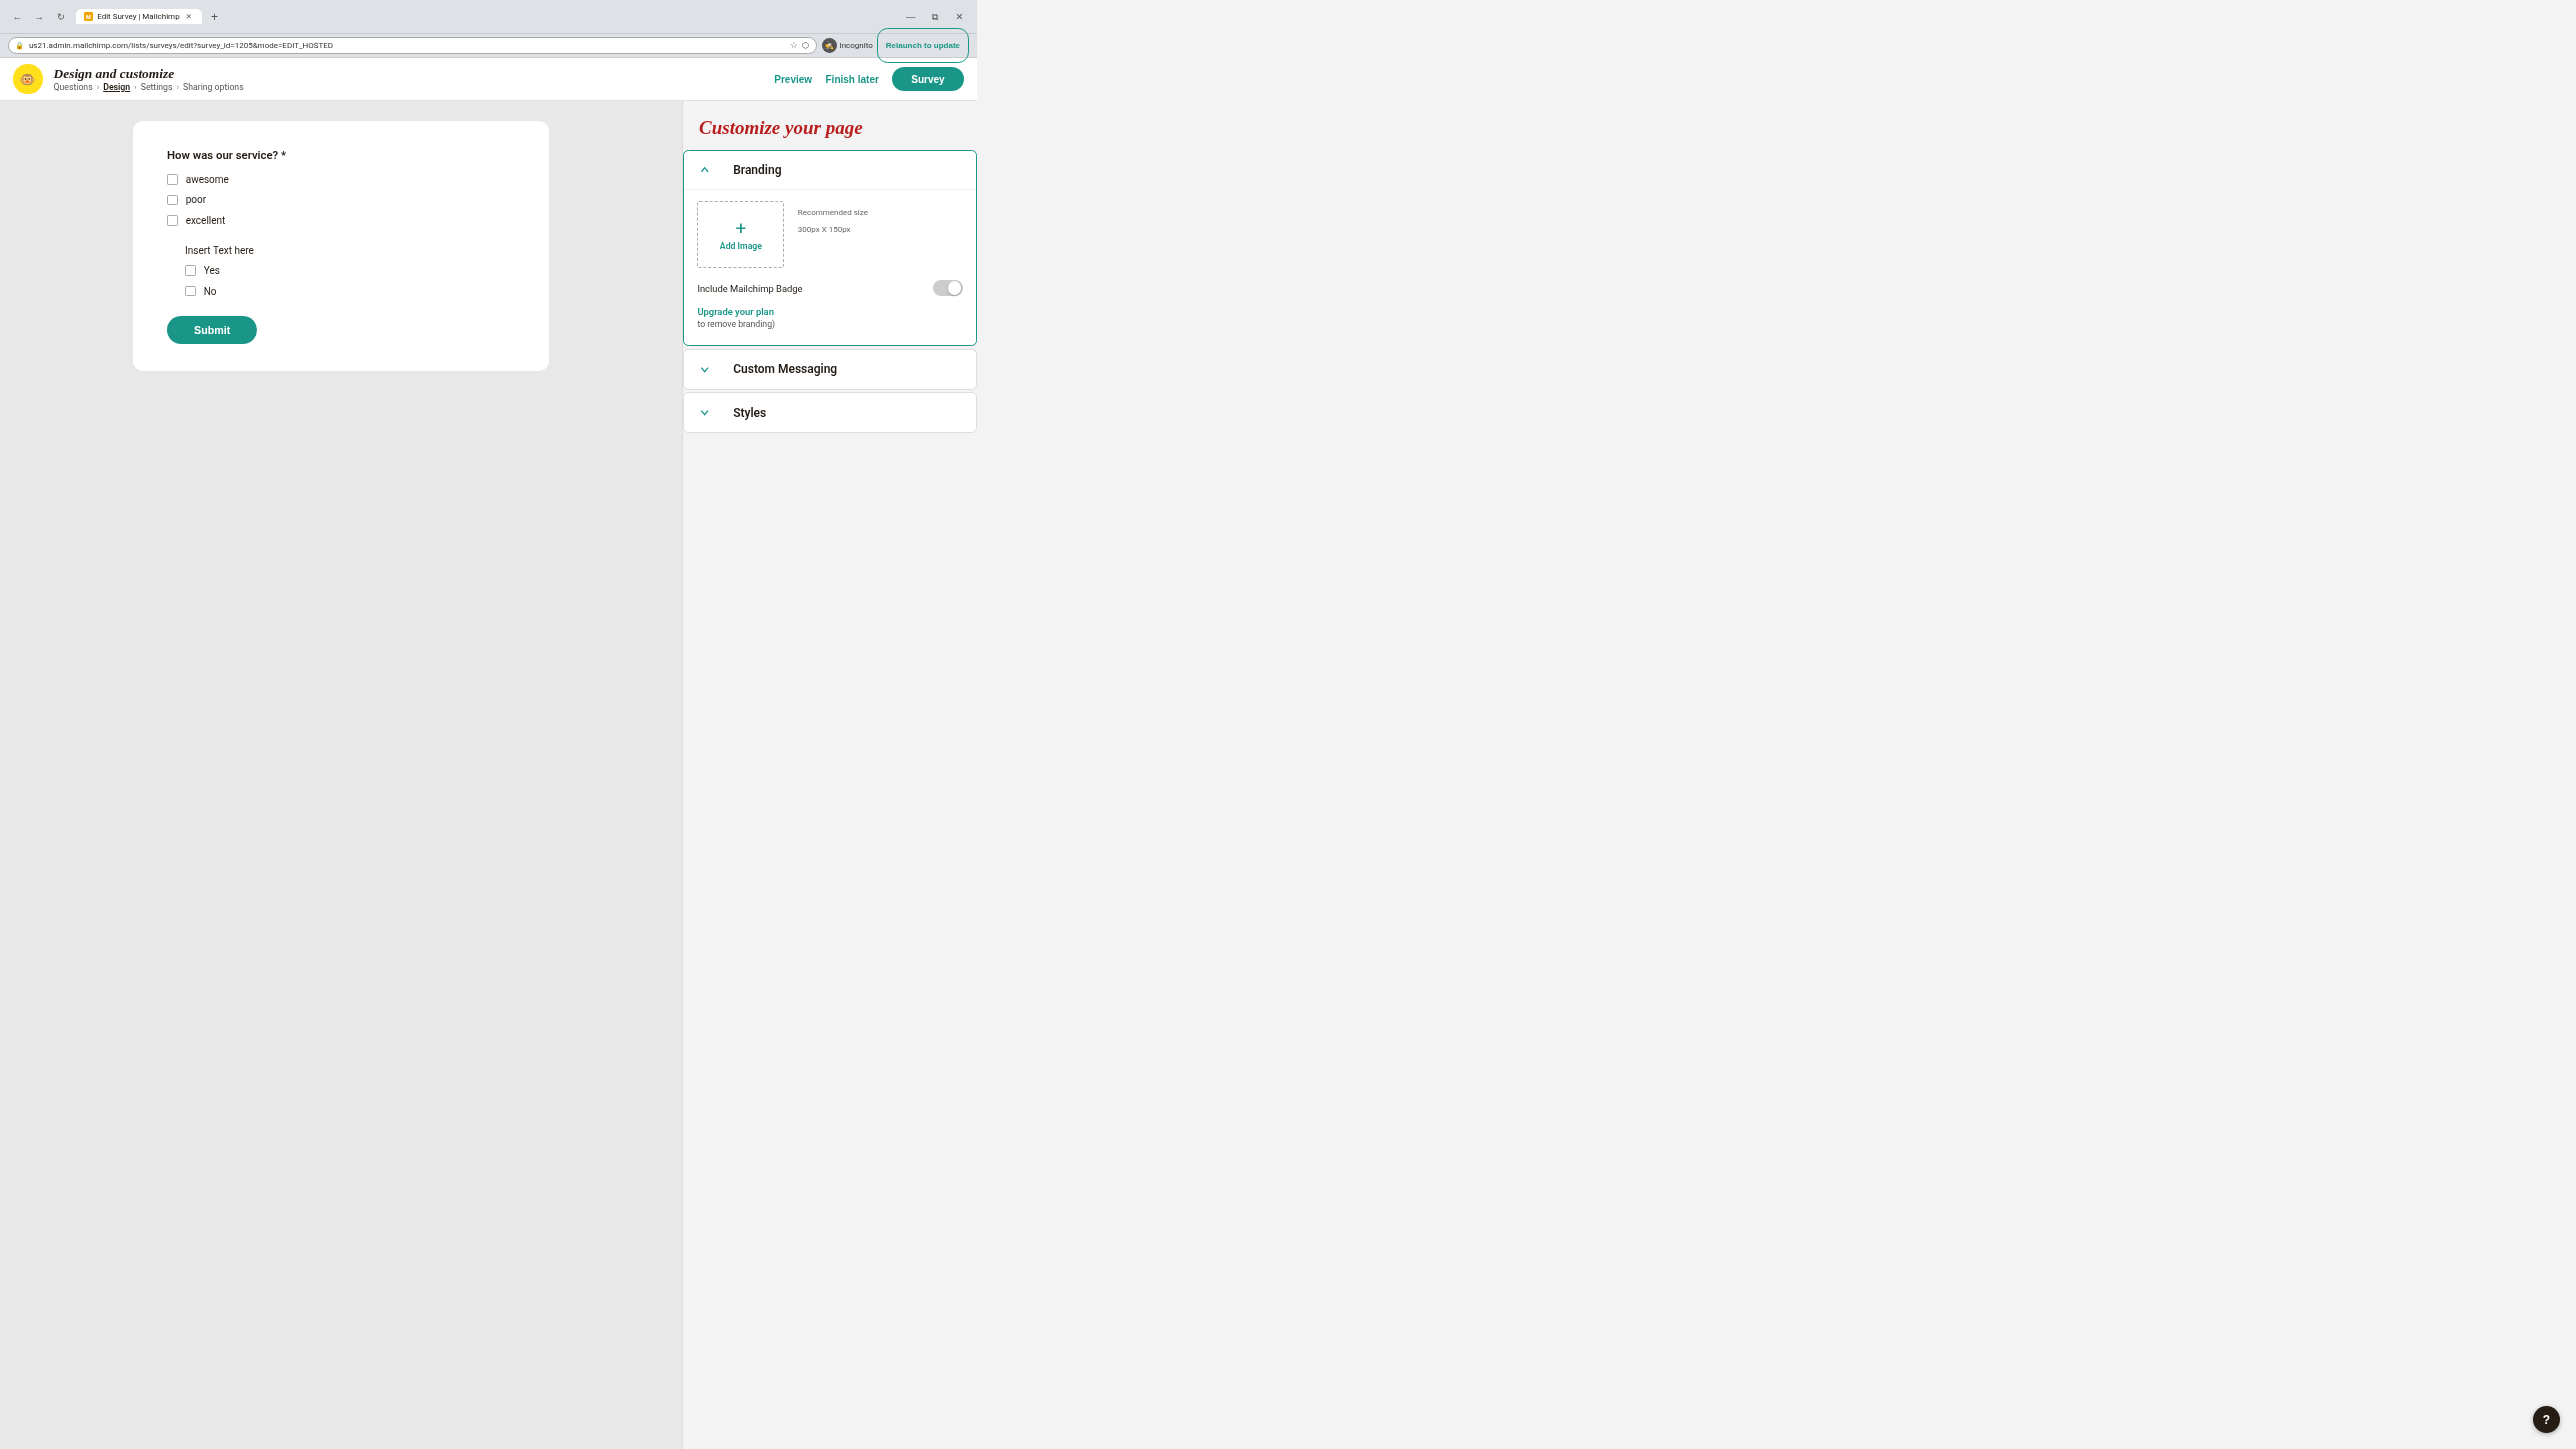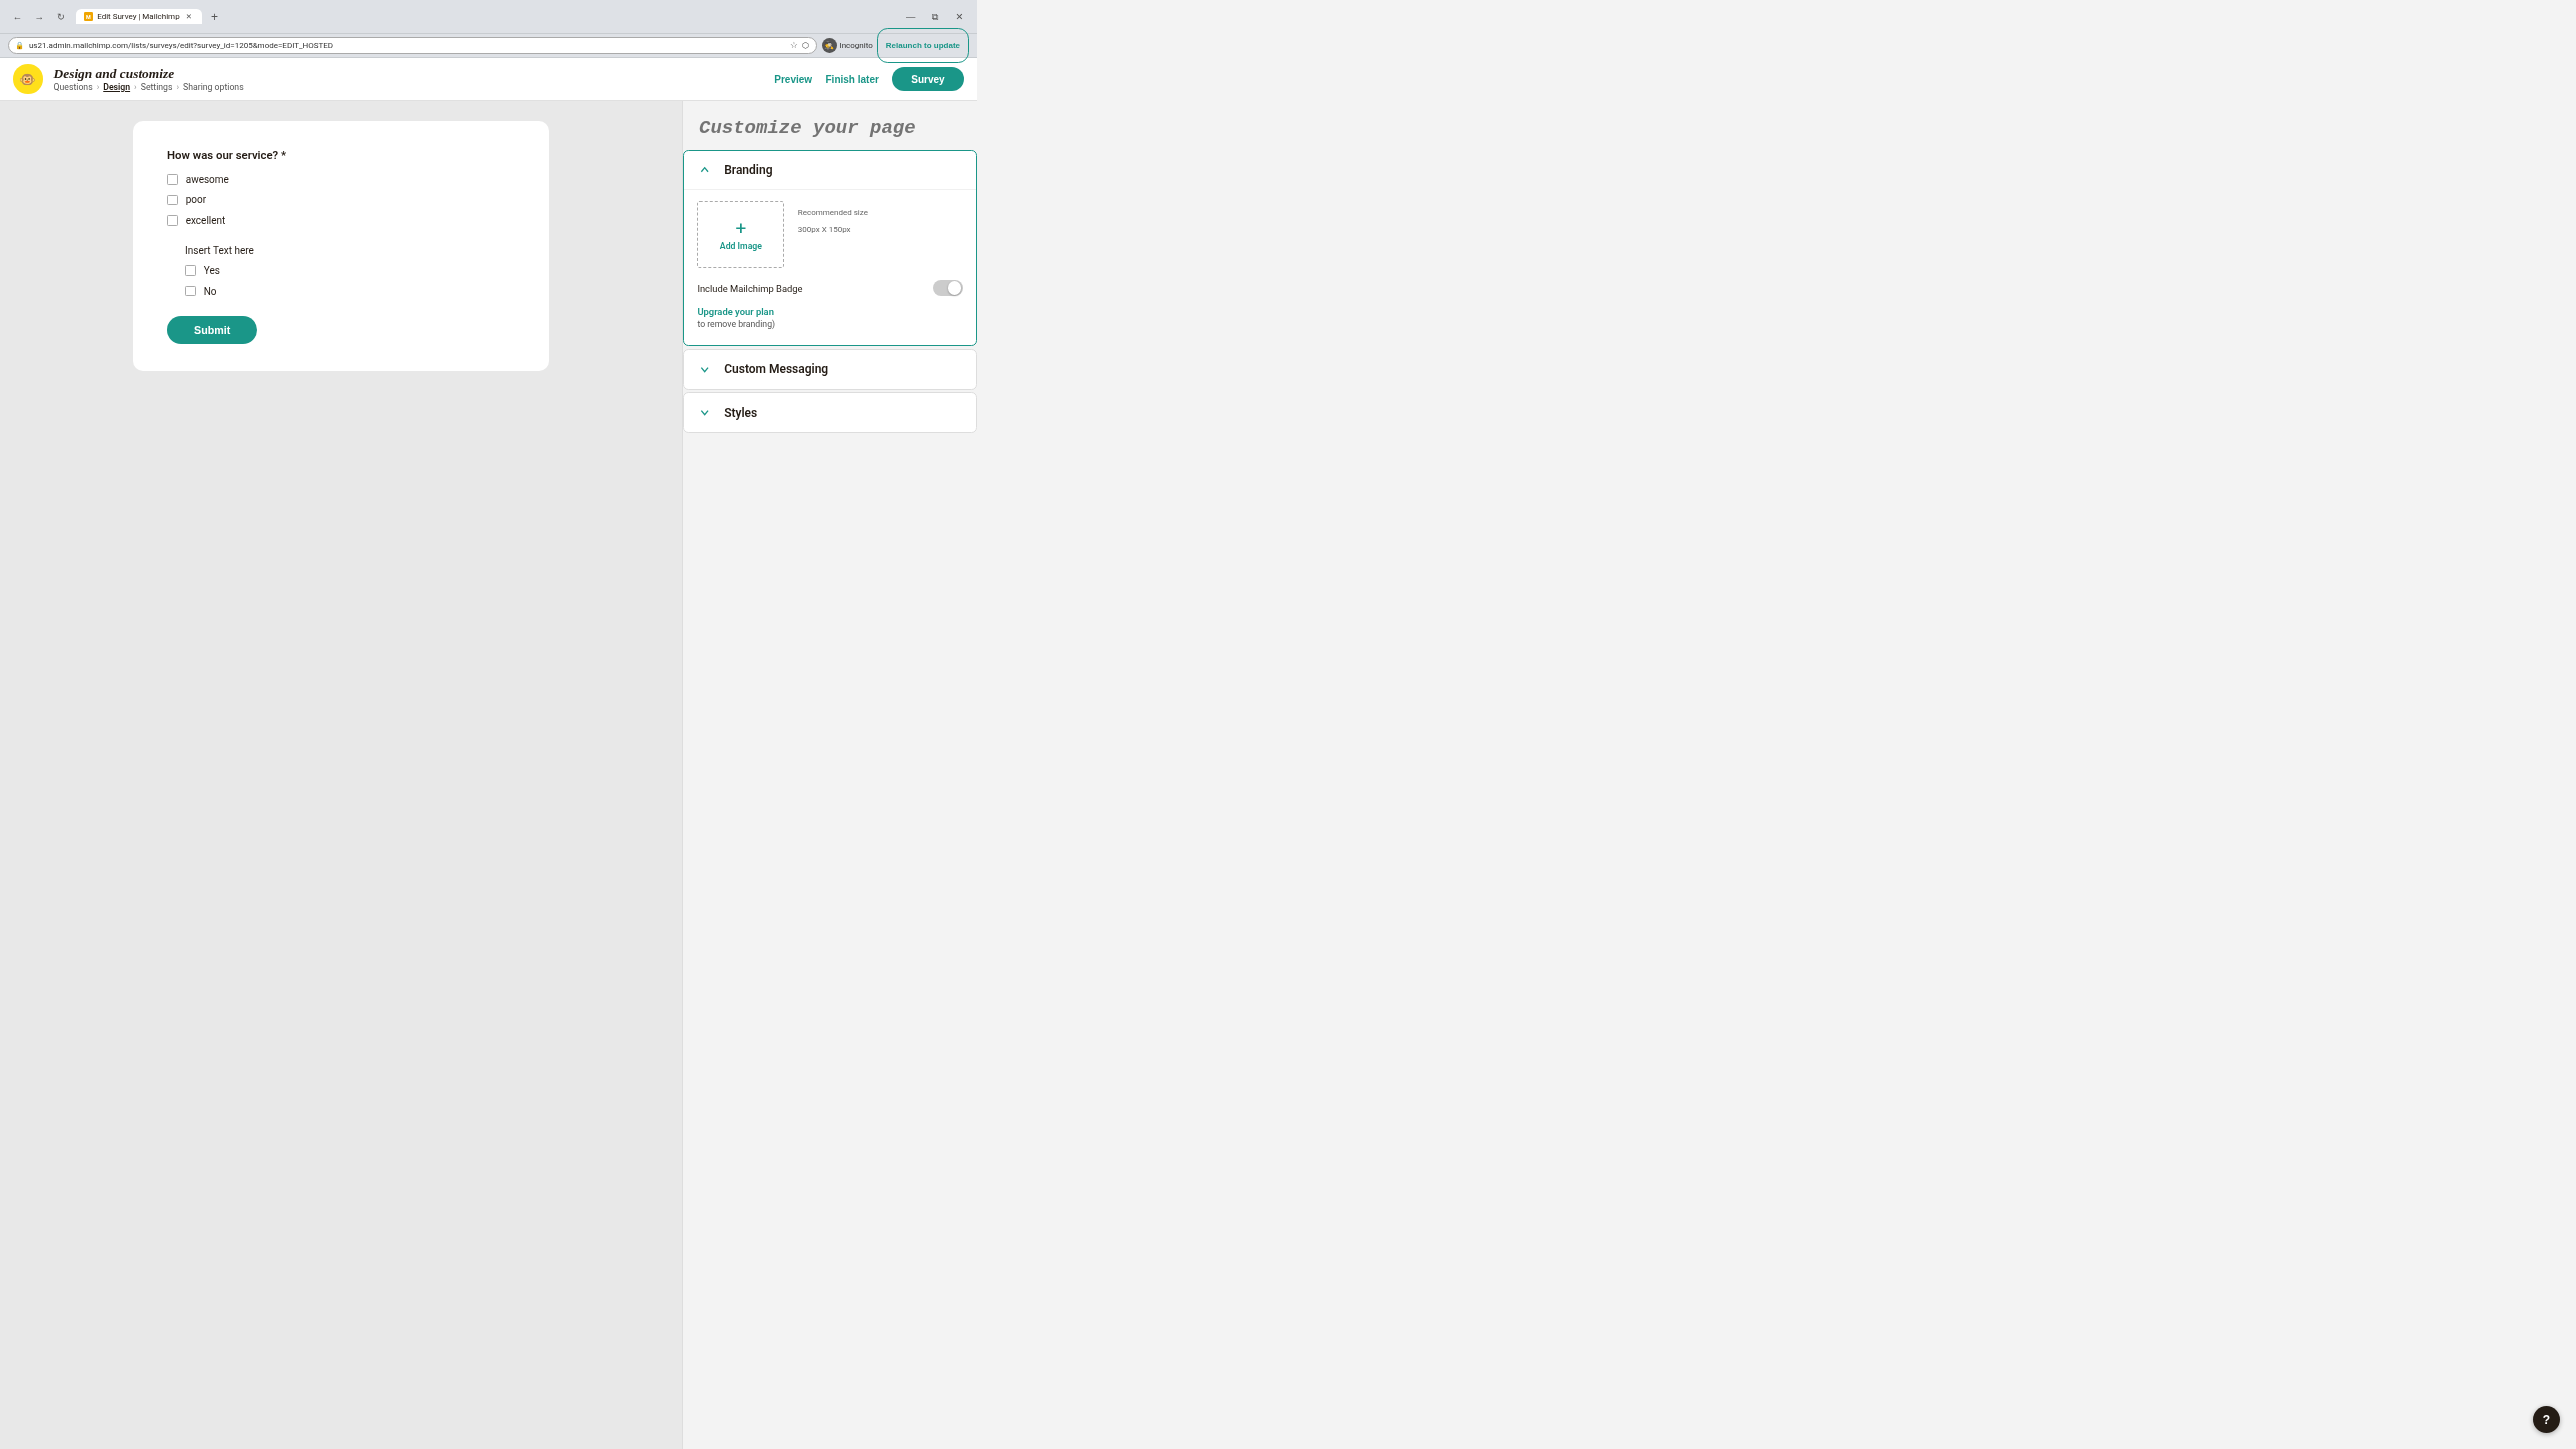--- a/index.html
+++ b/index.html
@@ -321,37 +321,37 @@
     .right-panel {
       width: 295px;
       background: #f3f3f3;
       border-left: 0.7px solid #ddd;
       overflow-y: auto;
       padding: 0;
     }
     .panel-title {
       font-size: 19px;
       font-weight: 700;
-      font-family: Liberation Mono, monospace;
+      font-family: Liberation Serif, serif;
       font-style: italic;
-      color: #737373;
+      color: #b91c1c;
       padding: 16px 16px 10.7px;
     }
     .accordion-section {
       background: #fff;
       border: 0.7px solid #ddd;
       border-radius: 4px;
       margin: 0 0 1.3px 0;
     }
     .accordion-header {
       display: flex;
       align-items: center;
       padding: 12px 13.4px;
       cursor: pointer;
-      gap: 12px;
+      gap: 21px;
     }
     .accordion-icon {
       width: 14.8px;
       height: 14.8px;
       display: flex;
       align-items: center;
       justify-content: center;
       color: #1a9688;
       font-size: 9.4px;
     }

